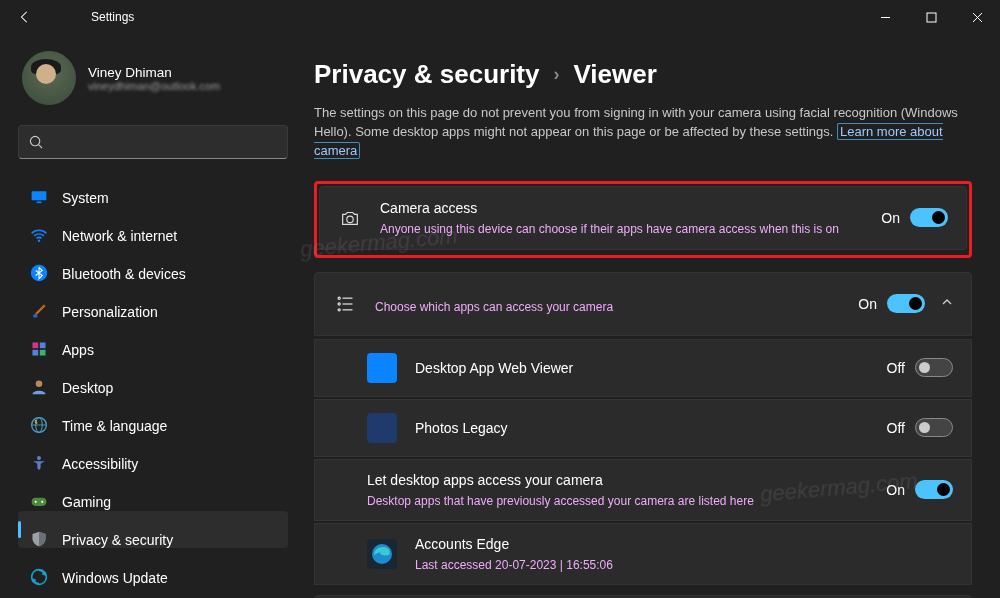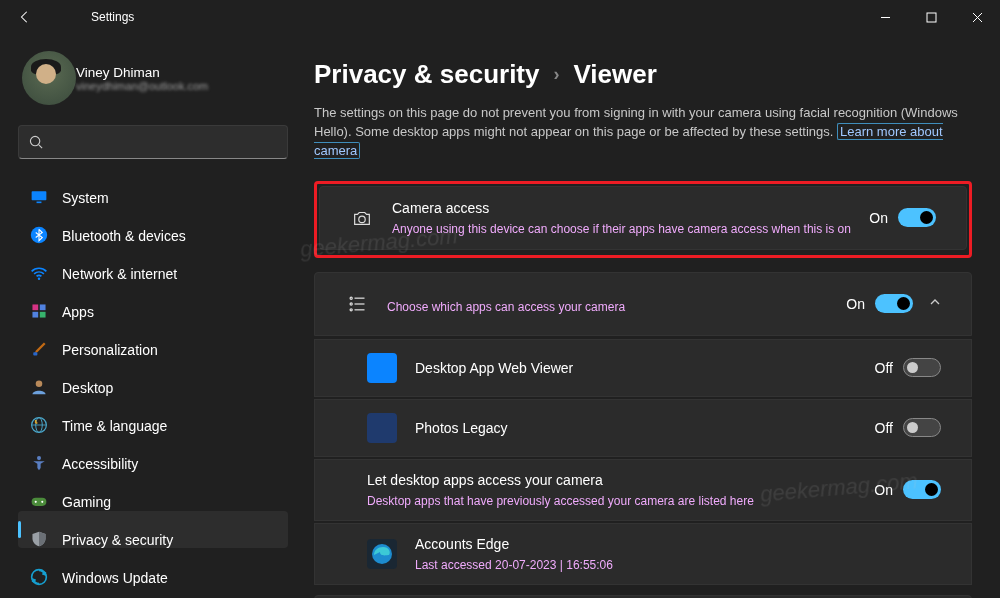--- a/index.html
+++ b/index.html
@@ -57,20 +57,21 @@
     
     .sidebar {
       width: 300px;
       padding: 15px 12px 0 18px;
       display: flex;
       flex-direction: column;
     }
     .user-block {
       display: flex;
       align-items: center;
+      gap: 12px;
       padding: 2px 0 10px 4px;
     }
     .avatar {
       width: 54px;
       height: 54px;
       border-radius: 50%;
       background: radial-gradient(circle at 50% 40%, #5a6a52 0%, #3a4a3c 100%);
       overflow: hidden;
       display: flex;
       align-items: center;
@@ -187,21 +188,21 @@
       border: 1px solid #3f8ebc;
       border-radius: 2px;
       padding: 0 2px;
     }
     .card {
       background: #2b2b2b;
       border: 1px solid #333;
       border-radius: 4px;
       display: flex;
       align-items: center;
-      padding: 12px 30px;
+      padding: 12px 18px;
       margin-bottom: 3px;
       min-height: 64px;
     }
     .card.sub {
       border-radius: 0;
       margin-bottom: 2px;
       min-height: 58px;
     }
     .card.top-rounded { border-radius: 4px 4px 0 0; }
     .card.indented {
@@ -340,54 +341,54 @@
             <svg width="20" height="20" viewBox="0 0 22 22">
               <rect x="2" y="4" width="18" height="11" rx="1" fill="#0b84ff"></rect>
               <rect x="8" y="16.5" width="6" height="2" fill="#0b84ff"></rect>
             </svg>
           </div>
           <span>System</span>
         </div>
         <div class="nav-item">
           <div class="nav-icon">
             <svg width="20" height="20" viewBox="0 0 22 22">
+              <path d="M2 9 C7 4 15 4 20 9 M5 12 C8.5 9 13.5 9 17 12 M8 15 C10 13.5 12 13.5 14 15" stroke="#0b84ff" stroke-width="2" fill="none"></path>
+              <circle cx="11" cy="18" r="1.5" fill="#0b84ff"></circle>
+            </svg>
+          </div>
+          <span>Network &amp; internet</span>
+        </div>
+        <div class="nav-item">
+          <div class="nav-icon">
+            <svg width="20" height="20" viewBox="0 0 22 22">
               <circle cx="11" cy="11" r="10" fill="#0b84ff"></circle>
               <path d="M11 4 v14 l4 -4 -8 -6 m0 6 l8 -6 -4 -4" stroke="#fff" stroke-width="1.3" fill="none"></path>
             </svg>
           </div>
           <span>Bluetooth &amp; devices</span>
         </div>
         <div class="nav-item">
           <div class="nav-icon">
             <svg width="20" height="20" viewBox="0 0 22 22">
-              <path d="M2 9 C7 4 15 4 20 9 M5 12 C8.5 9 13.5 9 17 12 M8 15 C10 13.5 12 13.5 14 15" stroke="#0b84ff" stroke-width="2" fill="none"></path>
-              <circle cx="11" cy="18" r="1.5" fill="#0b84ff"></circle>
-            </svg>
-          </div>
-          <span>Network &amp; internet</span>
+              <path d="M17 3 L19 5 L9 15 L6 16 L7 13 Z" fill="#c36a13"></path>
+              <rect x="4" y="15" width="5" height="4" rx="1" fill="#2866c9"></rect>
+            </svg>
+          </div>
+          <span>Personalization</span>
         </div>
         <div class="nav-item">
           <div class="nav-icon">
             <svg width="20" height="20" viewBox="0 0 22 22">
               <rect x="3" y="3" width="7" height="7" fill="#d63384"></rect>
               <rect x="12" y="3" width="7" height="7" fill="#5182e0"></rect>
               <rect x="3" y="12" width="7" height="7" fill="#5182e0"></rect>
               <rect x="12" y="12" width="7" height="7" fill="#37b36d"></rect>
             </svg>
           </div>
           <span>Apps</span>
-        </div>
-        <div class="nav-item">
-          <div class="nav-icon">
-            <svg width="20" height="20" viewBox="0 0 22 22">
-              <path d="M17 3 L19 5 L9 15 L6 16 L7 13 Z" fill="#c36a13"></path>
-              <rect x="4" y="15" width="5" height="4" rx="1" fill="#2866c9"></rect>
-            </svg>
-          </div>
-          <span>Personalization</span>
         </div>
         <div class="nav-item">
           <div class="nav-icon">
             <svg width="20" height="20" viewBox="0 0 22 22">
               <circle cx="11" cy="7" r="4" fill="#b98a5a"></circle>
               <path d="M3 20 C3 14 19 14 19 20 Z" fill="#6ca0dc"></path>
             </svg>
           </div>
           <span>Desktop</span>
         </div>

